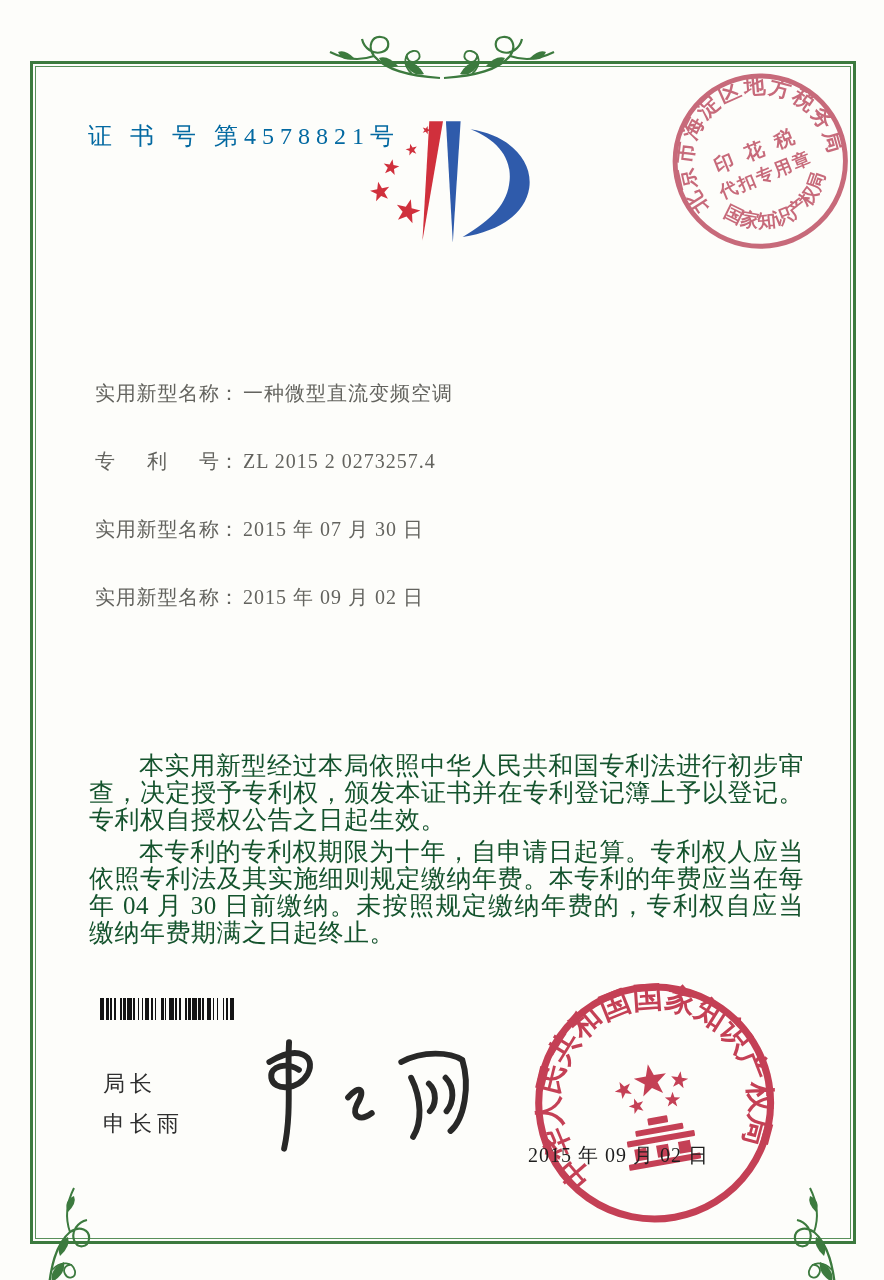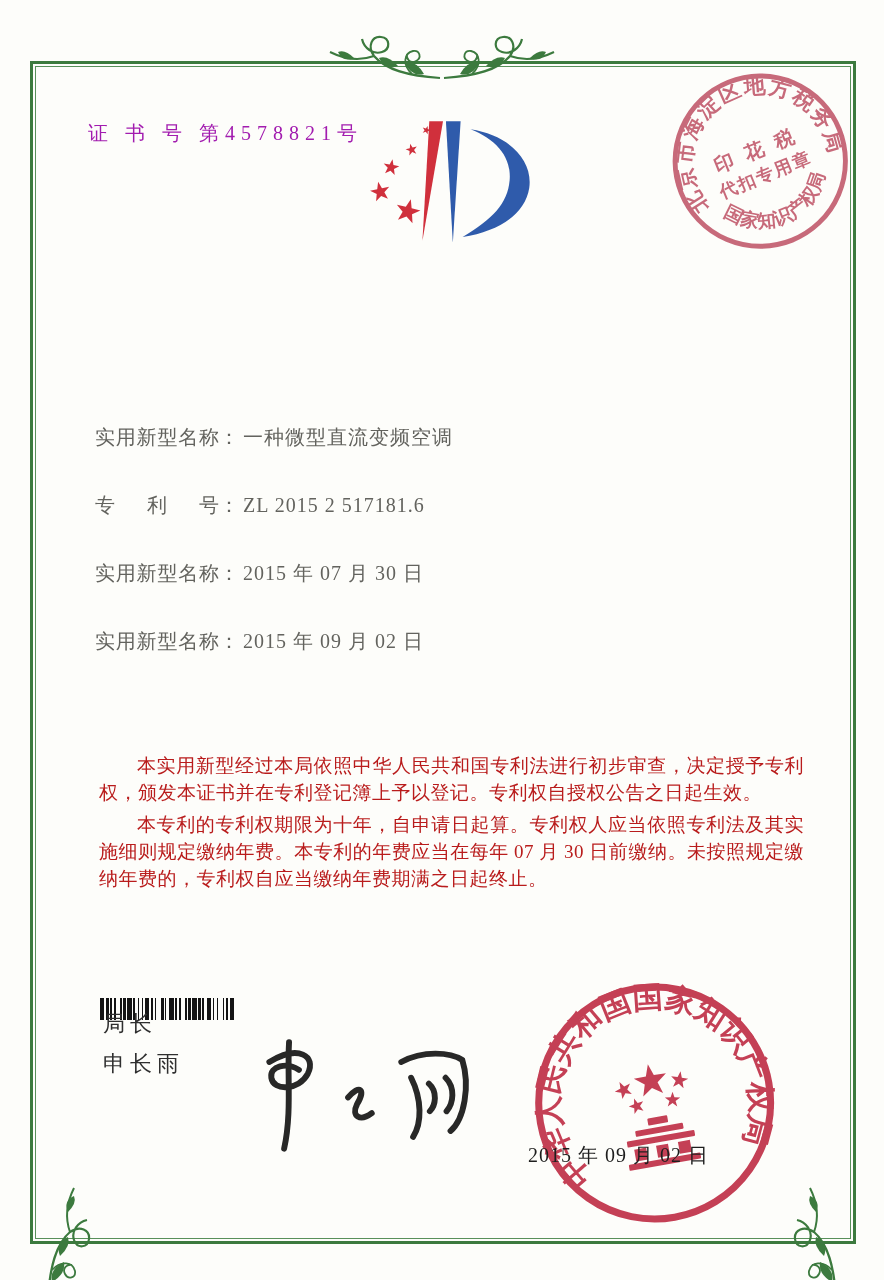--- a/index.html
+++ b/index.html
@@ -11,43 +11,43 @@
   
   .frame{position:absolute; left:30px; top:61px; right:28px; bottom:36px;
          border:3px solid #3c7a3e;}
   .frame-inner{position:absolute; inset:2px; border:1px solid #58905a;}
   .orn{position:absolute; color:#3c7a3e;}
   .orn svg{display:block;}
   .orn-top-center{left:50%; top:24px; transform:translateX(-50%);}
   .orn-bottom-right{right:6px; bottom:8px; transform:rotate(-90deg);}
   .orn-bottom-left{left:6px; bottom:8px; transform:rotate(-90deg) scaleY(-1);}
   
-  .cert-no{position:absolute; left:88px; top:120px; font-size:20px;
-           letter-spacing:6px; color:#a21caf;}
+  .cert-no{position:absolute; left:88px; top:120px; font-size:24px;
+           letter-spacing:6px; color:#0369a1;}
   .logo{position:absolute; left:345px; top:116px;}
   .tax-stamp{position:absolute; left:668px; top:68px; transform:rotate(-22deg); opacity:.82;}
   .title{position:absolute; left:0; right:0; top:258px; margin:0; text-align:center;
          font-size:46px; font-weight:600; letter-spacing:16px; color:#2d2d2d;}
   
   .fields{position:absolute; left:95px; top:380px; width:700px;}
   .field-row{margin-bottom:40px; font-size:20px; color:#63635e; height:28px;
              white-space:nowrap;}
   .flabel{display:inline-block; width:124px; text-align:justify; text-align-last:justify;
-          vertical-align:bottom;margin-top:44px;}
+          vertical-align:bottom;}
   .fcolon{display:inline-block; margin:0 4px 0 0;}
   .fvalue{letter-spacing:1px;}
   
   .body-text{position:absolute; left:86px; top:752px; width:718px;}
-  .body-text p{margin:0 0 5px 13px; font-size:19px; line-height:27px; color:#b91c1c;
+  .body-text p{margin:0 0 5px 3px; font-size:25px; line-height:27px; color:#14532d;
                text-align:justify; text-indent:2em; letter-spacing:.5px;}
   
   .barcode{position:absolute; left:100px; top:998px; height:22px; font-size:0;
            white-space:nowrap;}
   .barcode i{display:inline-block; height:100%;}
-  .commissioner{position:absolute; left:103px; top:1004px; font-size:22px;
+  .commissioner{position:absolute; left:103px; top:1064px; font-size:22px;
                 color:#2f2f2f; letter-spacing:5px; line-height:40px;}
   .commissioner div{height:40px;}
   .signature{position:absolute; left:228px; top:1026px;}
   .seal{position:absolute; left:532px; top:980px; transform:rotate(-10deg); opacity:.92;}
   .seal-date{position:absolute; left:528px; top:1142px; width:220px; font-size:20px;
              color:#1e1e1e; letter-spacing:1px; z-index:5; text-align:left;}
   .footer{position:absolute; left:0; right:0; top:1198px; text-align:center;
           font-size:16px; letter-spacing:3px; color:#77816f;}
 </style>
 </head>
@@ -127,33 +127,33 @@
       <text x="95" y="116" text-anchor="middle" font-size="18" letter-spacing="2" fill="#bc4a5f" font-weight="bold">代扣专用章</text>
     </svg>
   </div>
 
 
   <div class="fields">
     <div class="field-row">
       <span class="flabel">实用新型名称</span><span class="fcolon">：</span><span class="fvalue">一种微型直流变频空调</span>
     </div>
     <div class="field-row">
-      <span class="flabel">专利号</span><span class="fcolon">：</span><span class="fvalue">ZL 2015 2 517181.6</span>
+      <span class="flabel">专利号</span><span class="fcolon">：</span><span class="fvalue">ZL 2015 2 0273257.4</span>
     </div>
     <div class="field-row">
       <span class="flabel">实用新型名称</span><span class="fcolon">：</span><span class="fvalue">2015 年 07 月 30 日</span>
     </div>
     <div class="field-row">
       <span class="flabel">实用新型名称</span><span class="fcolon">：</span><span class="fvalue">2015 年 09 月 02 日</span>
     </div>
   </div>
 
   <div class="body-text">
     <p>本实用新型经过本局依照中华人民共和国专利法进行初步审查，决定授予专利权，颁发本证书并在专利登记簿上予以登记。专利权自授权公告之日起生效。</p>
-    <p>本专利的专利权期限为十年，自申请日起算。专利权人应当依照专利法及其实施细则规定缴纳年费。本专利的年费应当在每年 07 月 30 日前缴纳。未按照规定缴纳年费的，专利权自应当缴纳年费期满之日起终止。</p>
+    <p>本专利的专利权期限为十年，自申请日起算。专利权人应当依照专利法及其实施细则规定缴纳年费。本专利的年费应当在每年 04 月 30 日前缴纳。未按照规定缴纳年费的，专利权自应当缴纳年费期满之日起终止。</p>
   </div>
 
   <div class="barcode" id="barcode"><i style="width:4.35px;background:#141414;"></i><i style="width:1.45px;"></i><i style="width:2.9px;background:#141414;"></i><i style="width:1.45px;"></i><i style="width:1.45px;background:#141414;"></i><i style="width:2.9px;"></i><i style="width:1.45px;background:#141414;"></i><i style="width:4.35px;"></i><i style="width:1.45px;background:#141414;"></i><i style="width:1.45px;"></i><i style="width:2.9px;background:#141414;"></i><i style="width:1.45px;"></i><i style="width:4.35px;background:#141414;"></i><i style="width:1.45px;"></i><i style="width:1.45px;background:#141414;"></i><i style="width:2.9px;"></i><i style="width:1.45px;background:#141414;"></i><i style="width:2.9px;"></i><i style="width:1.45px;background:#141414;"></i><i style="width:1.45px;"></i><i style="width:4.35px;background:#141414;"></i><i style="width:1.45px;"></i><i style="width:2.9px;background:#141414;"></i><i style="width:1.45px;"></i><i style="width:1.45px;background:#141414;"></i><i style="width:4.35px;"></i><i style="width:2.9px;background:#141414;"></i><i style="width:1.45px;"></i><i style="width:1.45px;background:#141414;"></i><i style="width:2.9px;"></i><i style="width:4.35px;background:#141414;"></i><i style="width:1.45px;"></i><i style="width:1.45px;background:#141414;"></i><i style="width:2.9px;"></i><i style="width:1.45px;background:#141414;"></i><i style="width:4.35px;"></i><i style="width:1.45px;background:#141414;"></i><i style="width:1.45px;"></i><i style="width:2.9px;background:#141414;"></i><i style="width:1.45px;"></i><i style="width:4.35px;background:#141414;"></i><i style="width:1.45px;"></i><i style="width:2.9px;background:#141414;"></i><i style="width:1.45px;"></i><i style="width:1.45px;background:#141414;"></i><i style="width:2.9px;"></i><i style="width:4.35px;background:#141414;"></i><i style="width:1.45px;"></i><i style="width:1.45px;background:#141414;"></i><i style="width:2.9px;"></i><i style="width:1.45px;background:#141414;"></i><i style="width:4.35px;"></i><i style="width:1.45px;background:#141414;"></i><i style="width:1.45px;"></i><i style="width:2.9px;background:#141414;"></i><i style="width:1.45px;"></i><i style="width:4.35px;background:#141414;"></i><i style="width:1.45px;"></i></div>
 
   <div class="commissioner">
     <div>局长</div>
     <div>申长雨</div>
   </div>
 
   <div class="signature">

